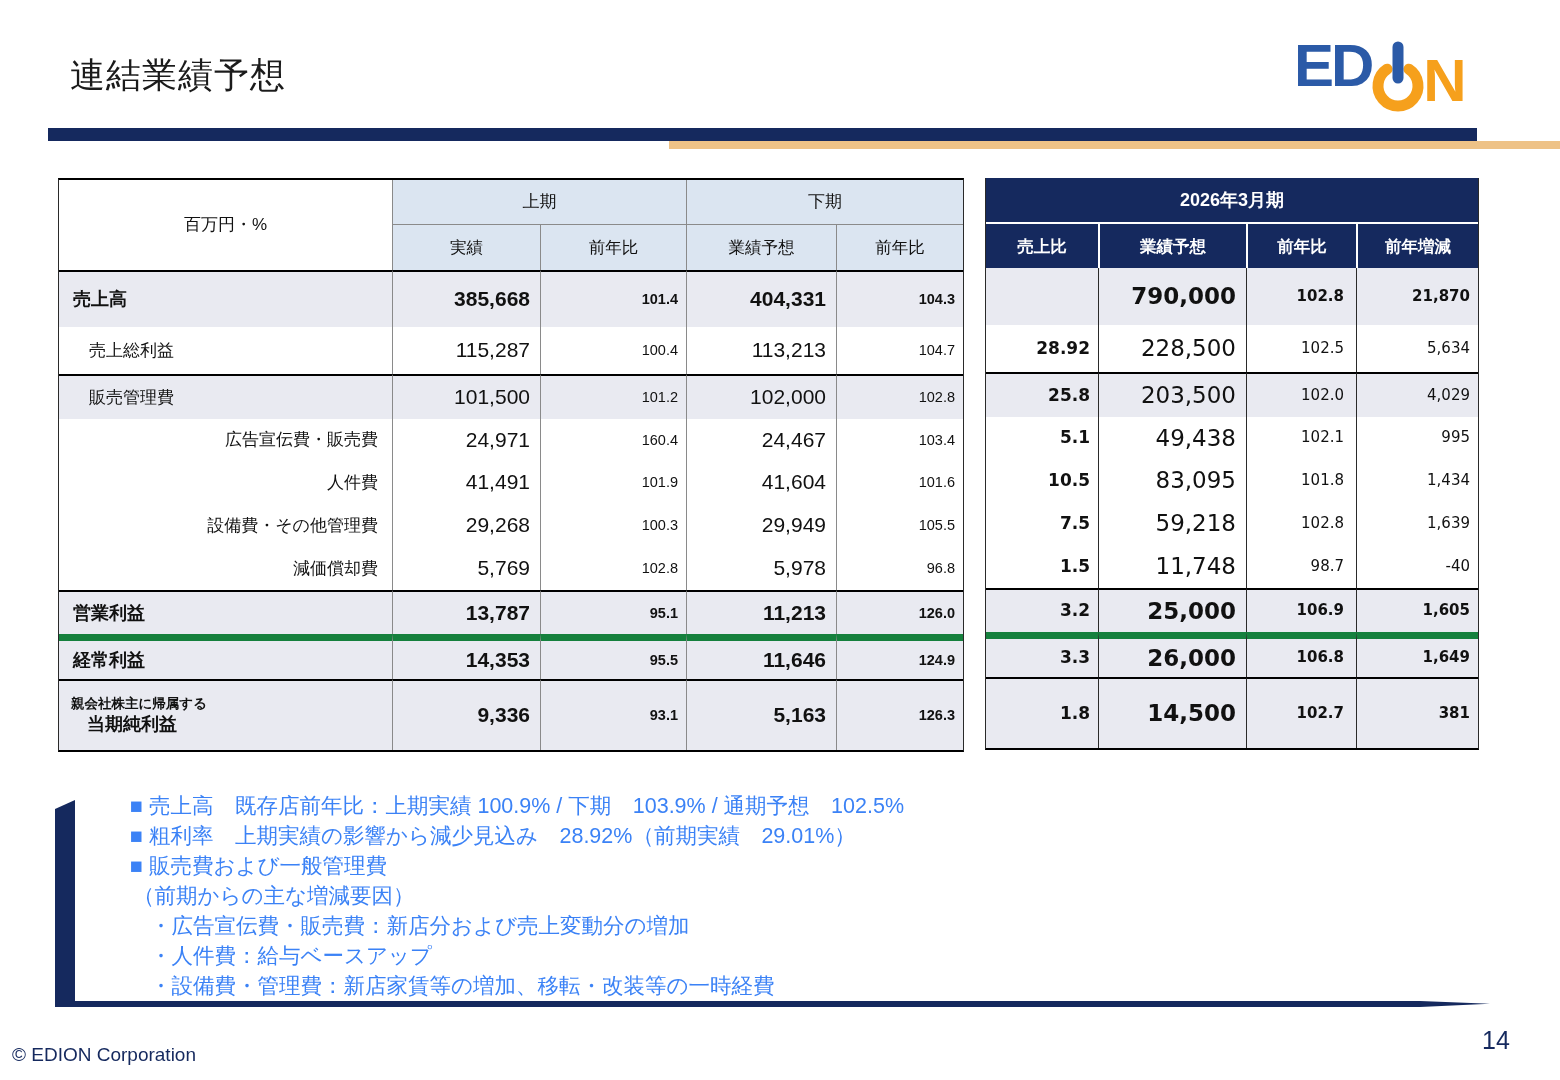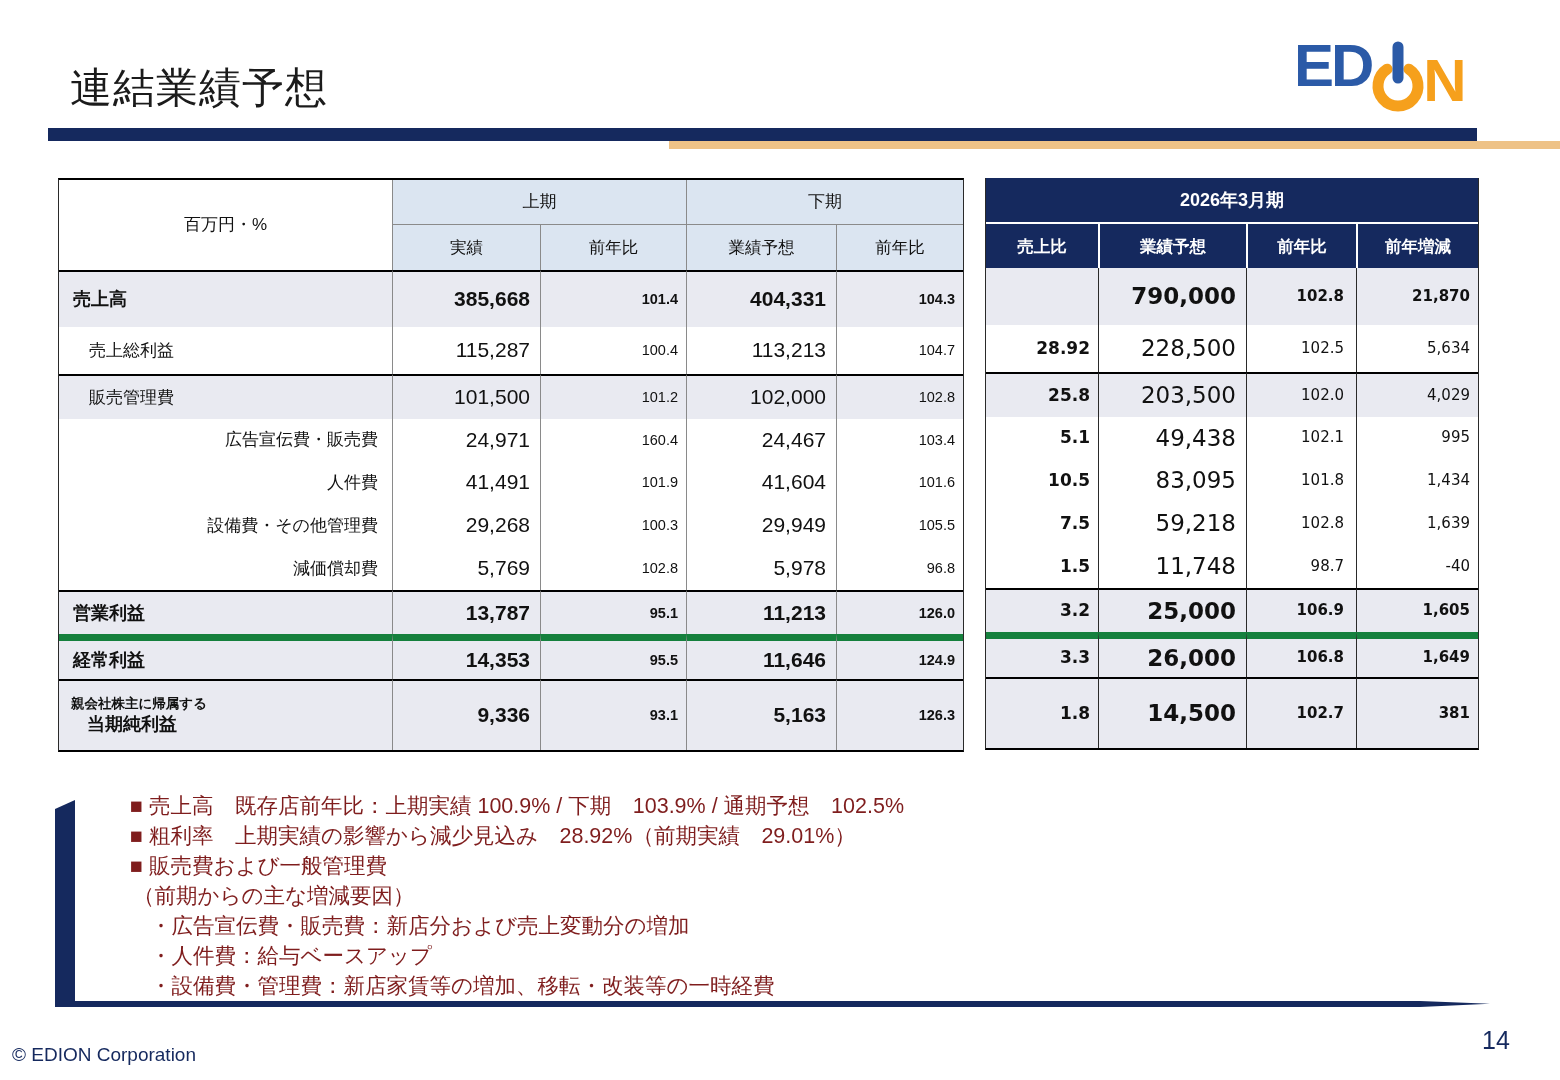--- a/index.html
+++ b/index.html
@@ -1,20 +1,20 @@
 <!DOCTYPE html>
 <html style="--navy: #15295e; --accent-sand: #eec287; --logo-blue: #2b5aa7; --logo-orange: #f6a01c; --header-blue: #dbe5f1; --row-shade: #e9eaf1;"><head>
 <meta charset="utf-8">
 <style>
   html,body{margin:0;padding:0;background:#fff;}
   body{font-family:"Liberation Sans","DejaVu Sans",sans-serif;color:#111;}
   .slide{position:relative;width:1560px;height:1080px;background:#fff;overflow:hidden;}
 
   
-  .page-title{position:absolute;left:70px;top:60px;font-size:42px;letter-spacing:1px;color:#1b1b1b;}
+  .page-title{position:absolute;left:70px;top:52px;font-size:35px;letter-spacing:1px;color:#1b1b1b;}
   .rule-navy{position:absolute;left:48px;top:128px;width:1429px;height:13px;background:var(--navy,#15295e);}
   .rule-orange{position:absolute;left:669px;top:141px;width:891px;height:8px;background:var(--accent-sand,#eec287);}
 
   .logo{position:absolute;left:1294px;top:36px;display:flex;align-items:flex-start;}
   .logo-ed{font-size:60px;font-weight:bold;color:var(--logo-blue,#2b5aa7);letter-spacing:-3px;line-height:1;}
   .logo-power{width:56px;height:76px;margin:4px -3px 0 -1px;}
   .logo-n{font-size:60px;font-weight:bold;color:var(--logo-orange,#f6a01c);line-height:1;margin-top:15px;letter-spacing:-2px;}
 
   
   .ltable,.rtable{position:absolute;top:178px;display:grid;
@@ -51,21 +51,21 @@
   .r-diff{font-size:15px;padding-right:8px;}
 
   .lab-total{padding-left:14px;font-size:18px;}
   .lab-item{padding-left:30px;font-size:17px;}
   .lab-sub{justify-content:flex-end;padding-right:14px;font-size:17px;}
   .lab.two{flex-direction:column;align-items:flex-start;justify-content:center;padding-left:12px;gap:3px;}
   .lab-small{font-size:13.5px;}
   .lab-main{font-size:18px;padding-left:16px;}
 
   
-  .notes{position:absolute;left:0;top:791px;width:1400px;font-size:21.5px;color:#7f1d1d;}
+  .notes{position:absolute;left:0;top:791px;width:1400px;font-size:21.5px;color:#3b82f6;}
   .note-line{line-height:30px;white-space:pre;}
   .ind0{padding-left:130px;}
   .ind1{padding-left:133px;}
   .ind2{padding-left:150px;}
 
   .accent-bar{position:absolute;left:55px;top:800px;width:20px;height:207px;background:var(--navy,#15295e);
     clip-path:polygon(0 9px,100% 0,100% 100%,0 100%);}
   .bottom-rule{position:absolute;left:75px;top:1001px;width:1415px;height:6px;background:var(--navy,#15295e);
     clip-path:polygon(0 0,calc(100% - 70px) 0,100% 45%,calc(100% - 70px) 100%,0 100%);}
 

